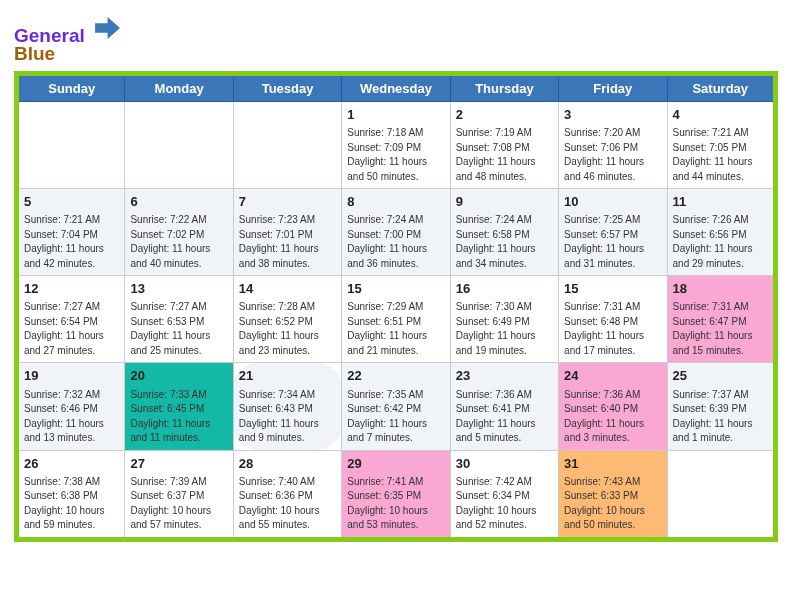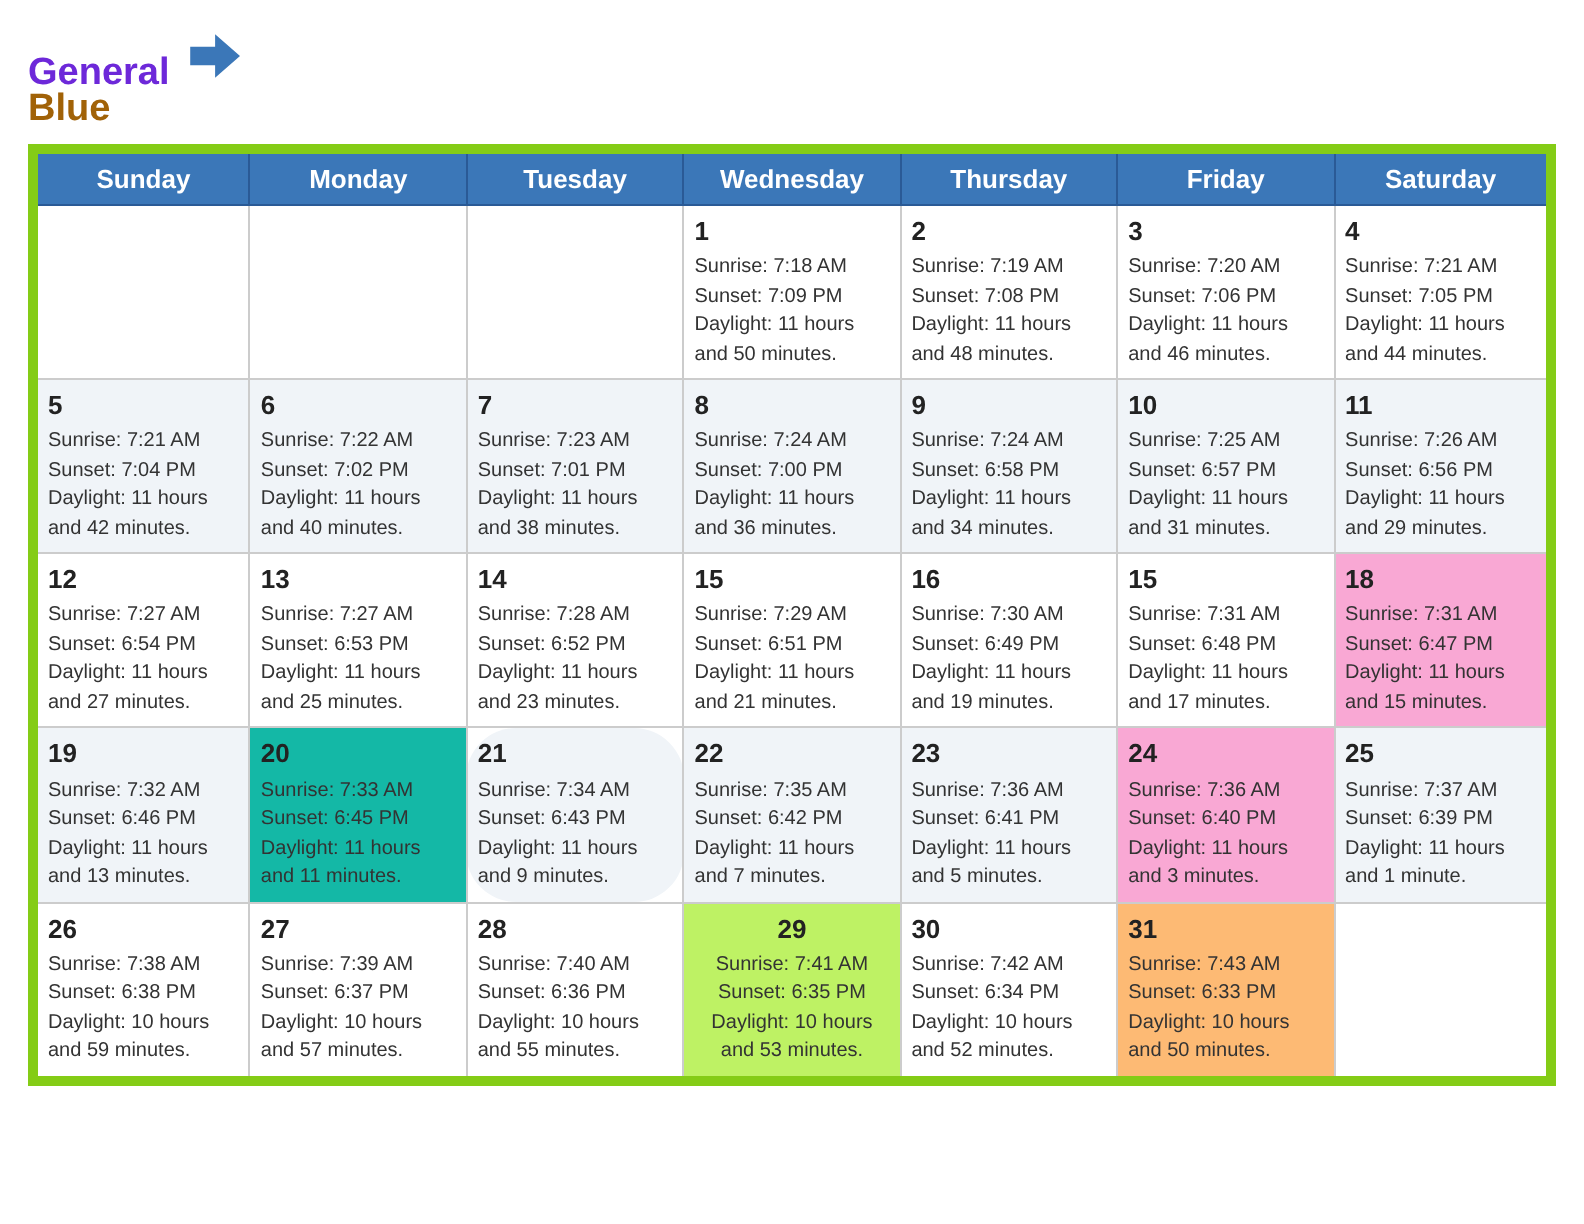--- a/index.html
+++ b/index.html
@@ -256,21 +256,21 @@
             <div class="day-info">Sunrise: 7:38 AM<br>Sunset: 6:38 PM<br>Daylight: 10 hours<br>and 59 minutes.</div>
           </td>
           <td style="background: rgb(255, 255, 255);">
             <span class="day-num">27</span>
             <div class="day-info">Sunrise: 7:39 AM<br>Sunset: 6:37 PM<br>Daylight: 10 hours<br>and 57 minutes.</div>
           </td>
           <td style="background: rgb(255, 255, 255);">
             <span class="day-num">28</span>
             <div class="day-info">Sunrise: 7:40 AM<br>Sunset: 6:36 PM<br>Daylight: 10 hours<br>and 55 minutes.</div>
           </td>
-          <td style="background: #bef264; text-align: center;">
+          <td style="background: #f9a8d4;">
             <span class="day-num">29</span>
             <div class="day-info">Sunrise: 7:41 AM<br>Sunset: 6:35 PM<br>Daylight: 10 hours<br>and 53 minutes.</div>
           </td>
           <td style="background: rgb(255, 255, 255);">
             <span class="day-num">30</span>
             <div class="day-info">Sunrise: 7:42 AM<br>Sunset: 6:34 PM<br>Daylight: 10 hours<br>and 52 minutes.</div>
           </td>
           <td style="background: #fdba74;">
             <span class="day-num">31</span>
             <div class="day-info">Sunrise: 7:43 AM<br>Sunset: 6:33 PM<br>Daylight: 10 hours<br>and 50 minutes.</div>

